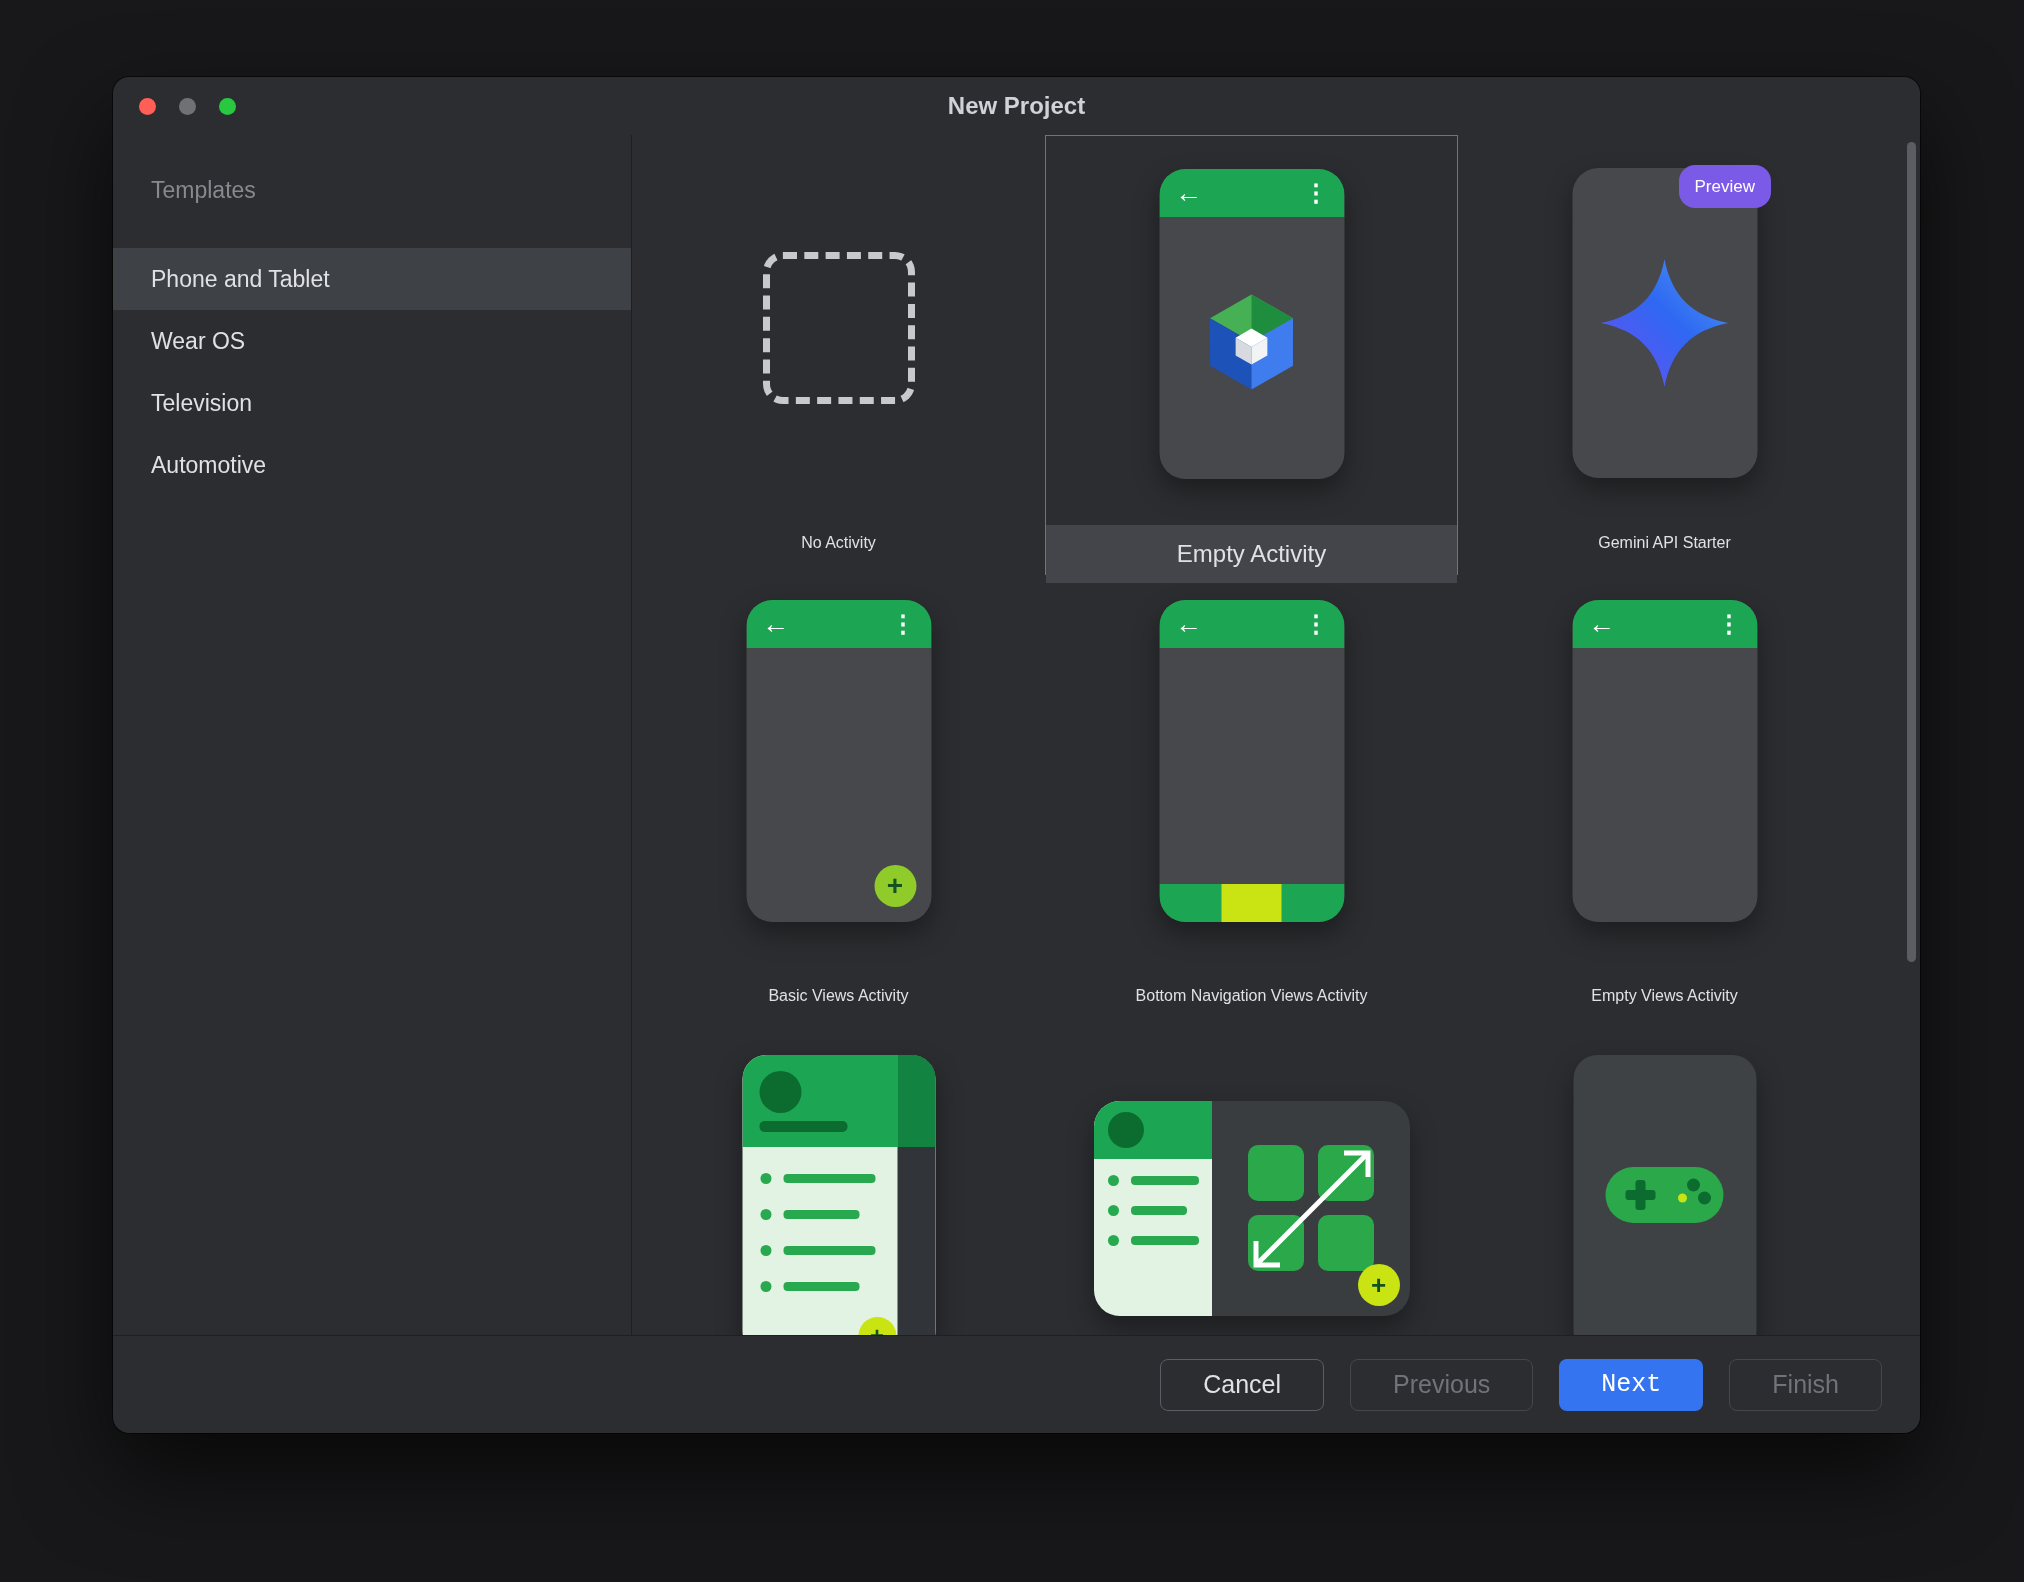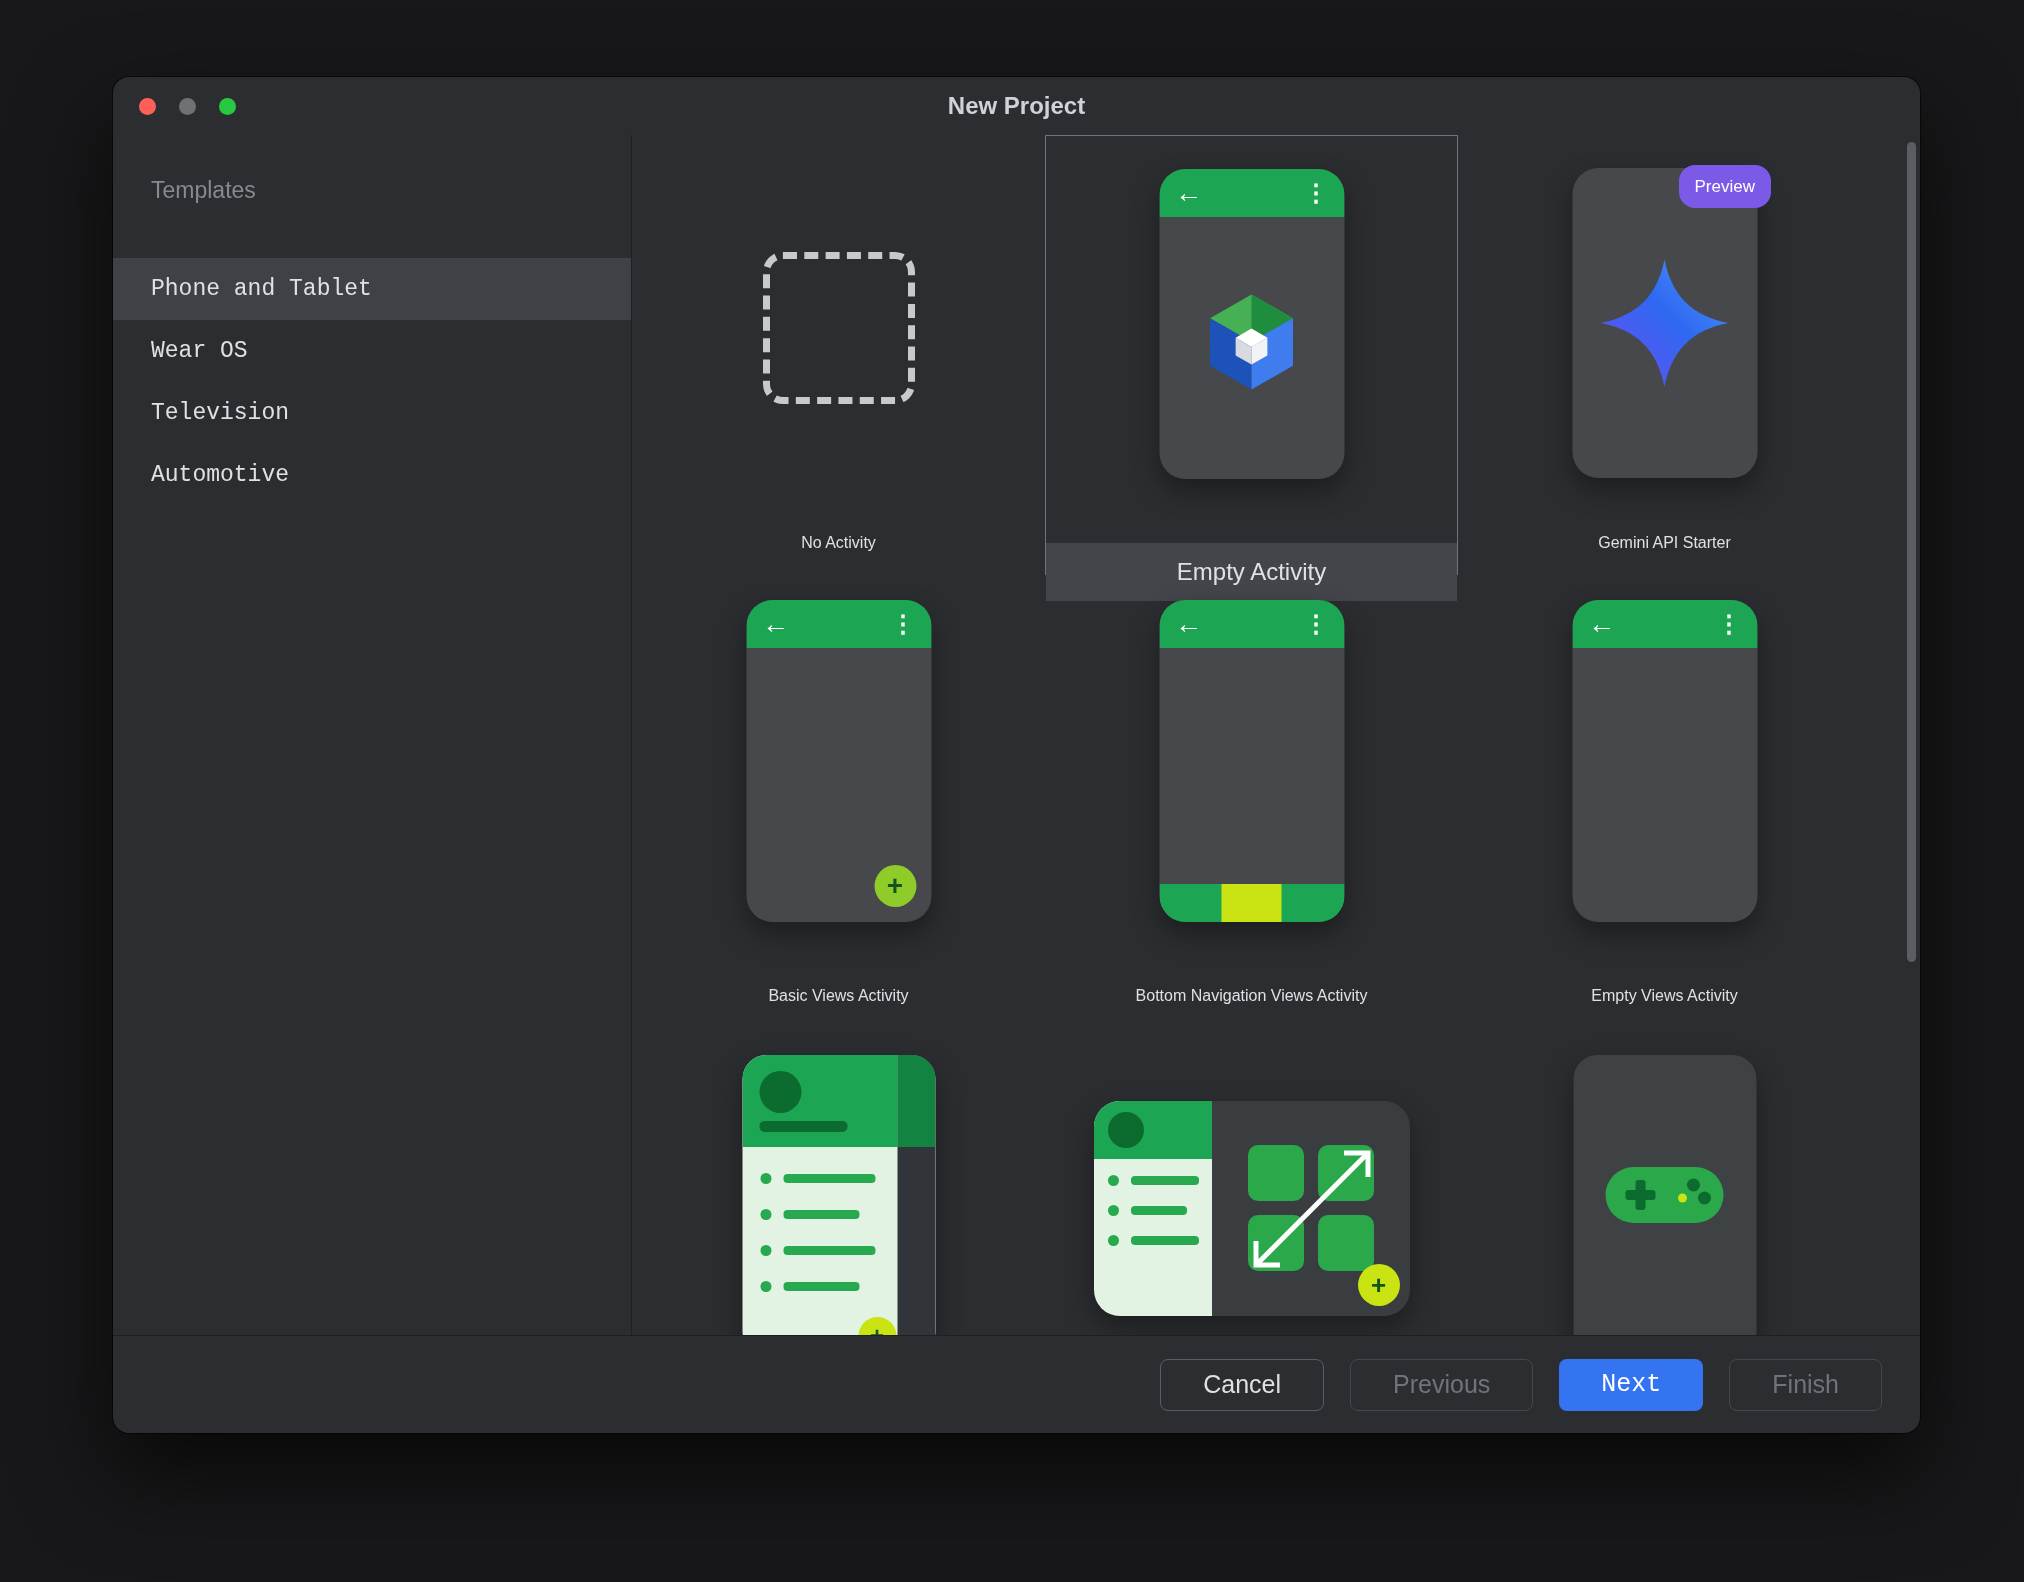--- a/index.html
+++ b/index.html
@@ -39,38 +39,38 @@
   .lights{position:absolute;left:26px;top:0;height:100%;display:flex;align-items:center;gap:23px;}
   .light{width:17px;height:17px;border-radius:50%;cursor:pointer;}
   .light.close{background:var(--traffic-red);}
   .light.min{background:var(--traffic-gray);}
   .light.zoom{background:var(--traffic-green);}
 
   
   .main{position:absolute;top:58px;left:0;right:0;bottom:98px;display:flex;}
   .sidebar{position:relative;width:519px;border-right:1px solid var(--divider);flex:none;}
   .sb-header{position:absolute;top:42px;left:38px;font-size:23px;color:var(--text-muted);}
-  .sb-list{position:absolute;top:123px;left:0;right:0;font-family:Liberation Mono, monospace;}
+  .sb-list{position:absolute;top:113px;left:0;right:0;}
   .sb-item{height:62px;display:flex;align-items:center;padding-left:38px;
     font-size:23px;color:var(--text-primary);cursor:pointer;}
   .sb-item.selected{background:var(--sidebar-selected);}
 
   .content{position:relative;flex:1;overflow:hidden;}
   .row{position:absolute;left:0;width:1240px;display:grid;grid-template-columns:repeat(3,413px);}
   #row1{top:0;height:440px;}
   #row2{top:440px;height:460px;}
   #row3{top:900px;height:340px;}
   .cell{position:relative;cursor:pointer;}
   .cell.selected{border:1px solid var(--card-selected-border);}
   .cell-label{position:absolute;top:399px;left:0;right:0;text-align:center;
     font-size:16px;color:var(--text-primary);}
   #row2 .cell-label{top:412px;}
   .sel-label{position:absolute;top:389px;left:0;right:0;height:58px;
     background:var(--card-selected-label-bg);display:flex;align-items:center;justify-content:center;
-    font-size:24px;color:var(--text-primary);margin-top:18px;}
+    font-size:24px;color:var(--text-primary);}
 
   
   .phone{position:absolute;left:50%;transform:translateX(-50%);
     background:var(--phone-body);border-radius:26px;overflow:hidden;
     box-shadow:0 12px 26px rgba(0,0,0,.35);}
   .phone.r1{top:33px;width:185px;height:310px;}
   .phone.r2{top:25px;width:185px;height:322px;}
   .appbar{height:48px;background:var(--android-green);display:flex;align-items:center;
     justify-content:space-between;padding:0 16px;color:#fff;}
   .appbar .back{font-size:27px;line-height:1;}

